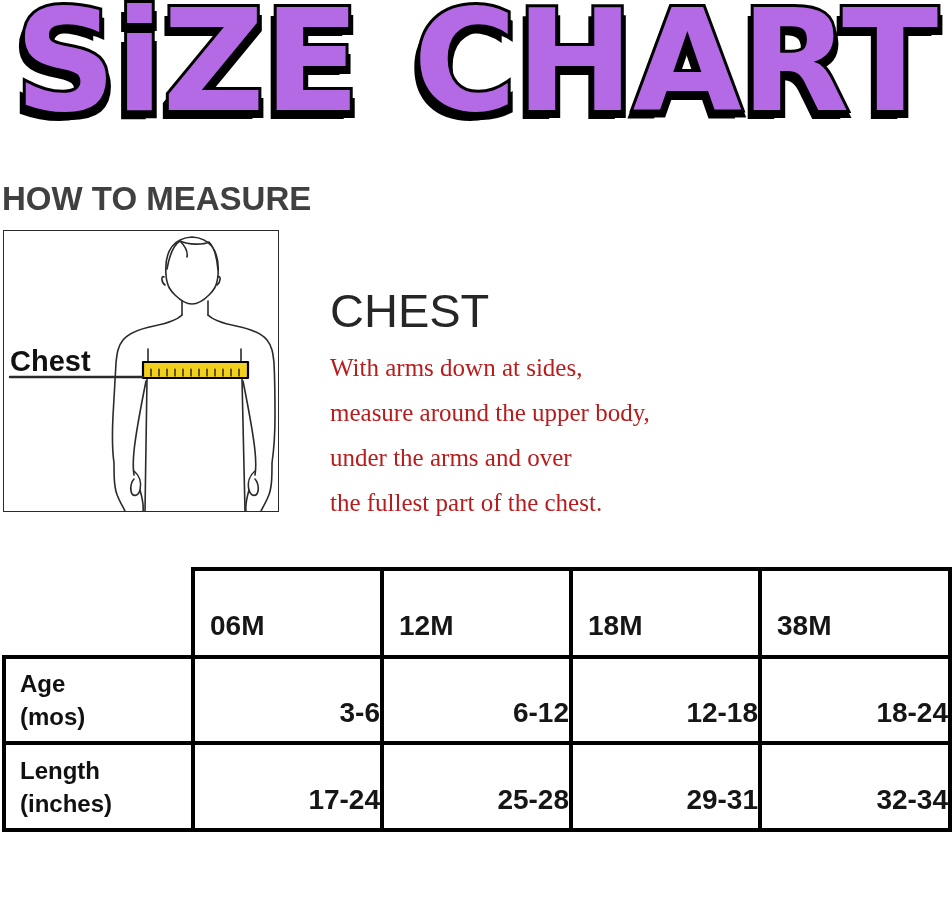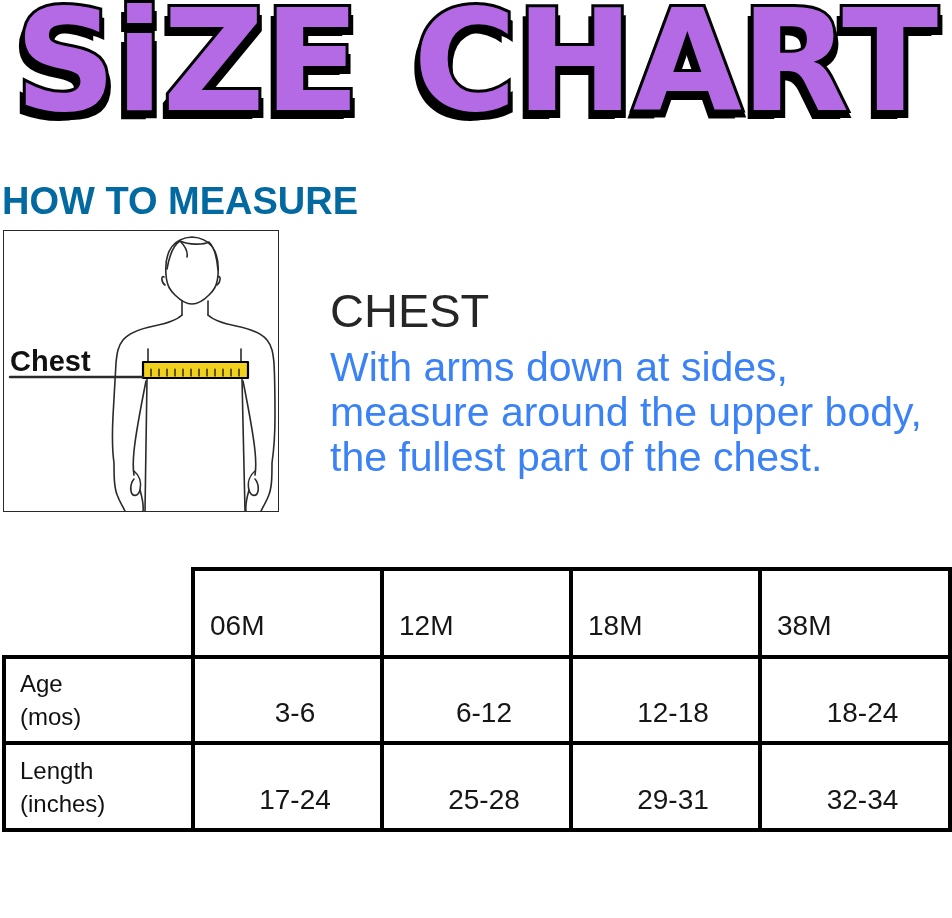--- a/index.html
+++ b/index.html
@@ -21,68 +21,69 @@
     color:var(--title-purple);
     -webkit-text-stroke:6px #000;
     paint-order:stroke fill;
     text-shadow:-6px 9px 0 #000, 5px 8px 0 #000;
     white-space:nowrap;
   }
 
   
   .howto{
     position:absolute;left:2px;top:180px;margin:0;
-    font-size:38px;font-weight:bold;letter-spacing:0px;color:#0369a1;
+    font-size:33px;font-weight:bold;letter-spacing:0px;color:#404040;
   }
 
   
   .figure-box{
     position:absolute;left:3px;top:230px;width:274px;height:280px;
     border:1.6px solid #2a2a2a;box-sizing:content-box;background:#fff;
   }
   .figure-box svg{display:block;}
 
   
   .chest-info{position:absolute;left:330px;top:285px;width:622px;}
   .chest-heading{
     font-size:47px;line-height:52px;font-weight:normal;color:#262626;
     letter-spacing:0;margin:0 0 8px 0;
   }
   .chest-line{
-    font-size:41px;line-height:45px;font-weight:normal;color:#3b82f6;
+    font-size:25px;line-height:45px;font-weight:normal;color:#b91c1c;
     letter-spacing:0;
+    font-family:Liberation Serif, serif;
   }
 
   
   .size-table{
     position:absolute;left:2px;top:567px;
     border-collapse:collapse;table-layout:fixed;
   }
   .size-table col.c0{width:189px;}
   .size-table col.c1,.size-table col.c2,.size-table col.c3{width:189px;}
   .size-table col.c4{width:190px;}
   .size-table td,.size-table th{
     border:4px solid #000;background:#fff;margin:0;
-    font-weight:normal;overflow:hidden;
+    font-weight:bold;overflow:hidden;
   }
   .size-table td.ghost{border:none;background:transparent;}
   tr.hdr-row{height:88px;}
   tr.body-row-0{height:86px;}
   tr.body-row-1{height:86px;}
   tr.body-row-2{height:87px;}
   .colhead{
     text-align:left;vertical-align:bottom;
     padding:0 0 13px 15px;font-size:28px;color:#161616;
   }
   .rowhead{
     text-align:left;vertical-align:middle;
     padding:0 0 0 14px;font-size:24px;font-weight:bold;line-height:33px;color:#111;
   }
   .val{
-    text-align:center;vertical-align:bottom;
+    text-align:right;vertical-align:bottom;
     padding:0 0 12px 15px;font-size:28px;color:#161616;
   }
   .val.raised{padding-bottom:50px;}
 </style>
 </head>
 <body>
 
 <div class="stage">
 
   <h1 class="title">SiZE CHART</h1>
@@ -148,20 +149,21 @@
         <line x1="6" y1="146" x2="139" y2="146" stroke-width="2.4"></line>
       </g>
       <text x="6" y="140" font-family="Liberation Sans, sans-serif" font-size="29" font-weight="bold" fill="#111">Chest</text>
     </svg>
   </div>
 
   <div class="chest-info">
     <div class="chest-heading">CHEST</div>
     <div class="chest-line">With arms down at sides,</div>
     <div class="chest-line">measure around the upper body,</div>
+    <div class="chest-line">under the arms and over</div>
     <div class="chest-line">the fullest part of the chest.</div>
   </div>
 
   <table class="size-table">
     <colgroup>
       <col class="c0">
         <col class="c1">
         <col class="c2">
         <col class="c3">
         <col class="c4">

